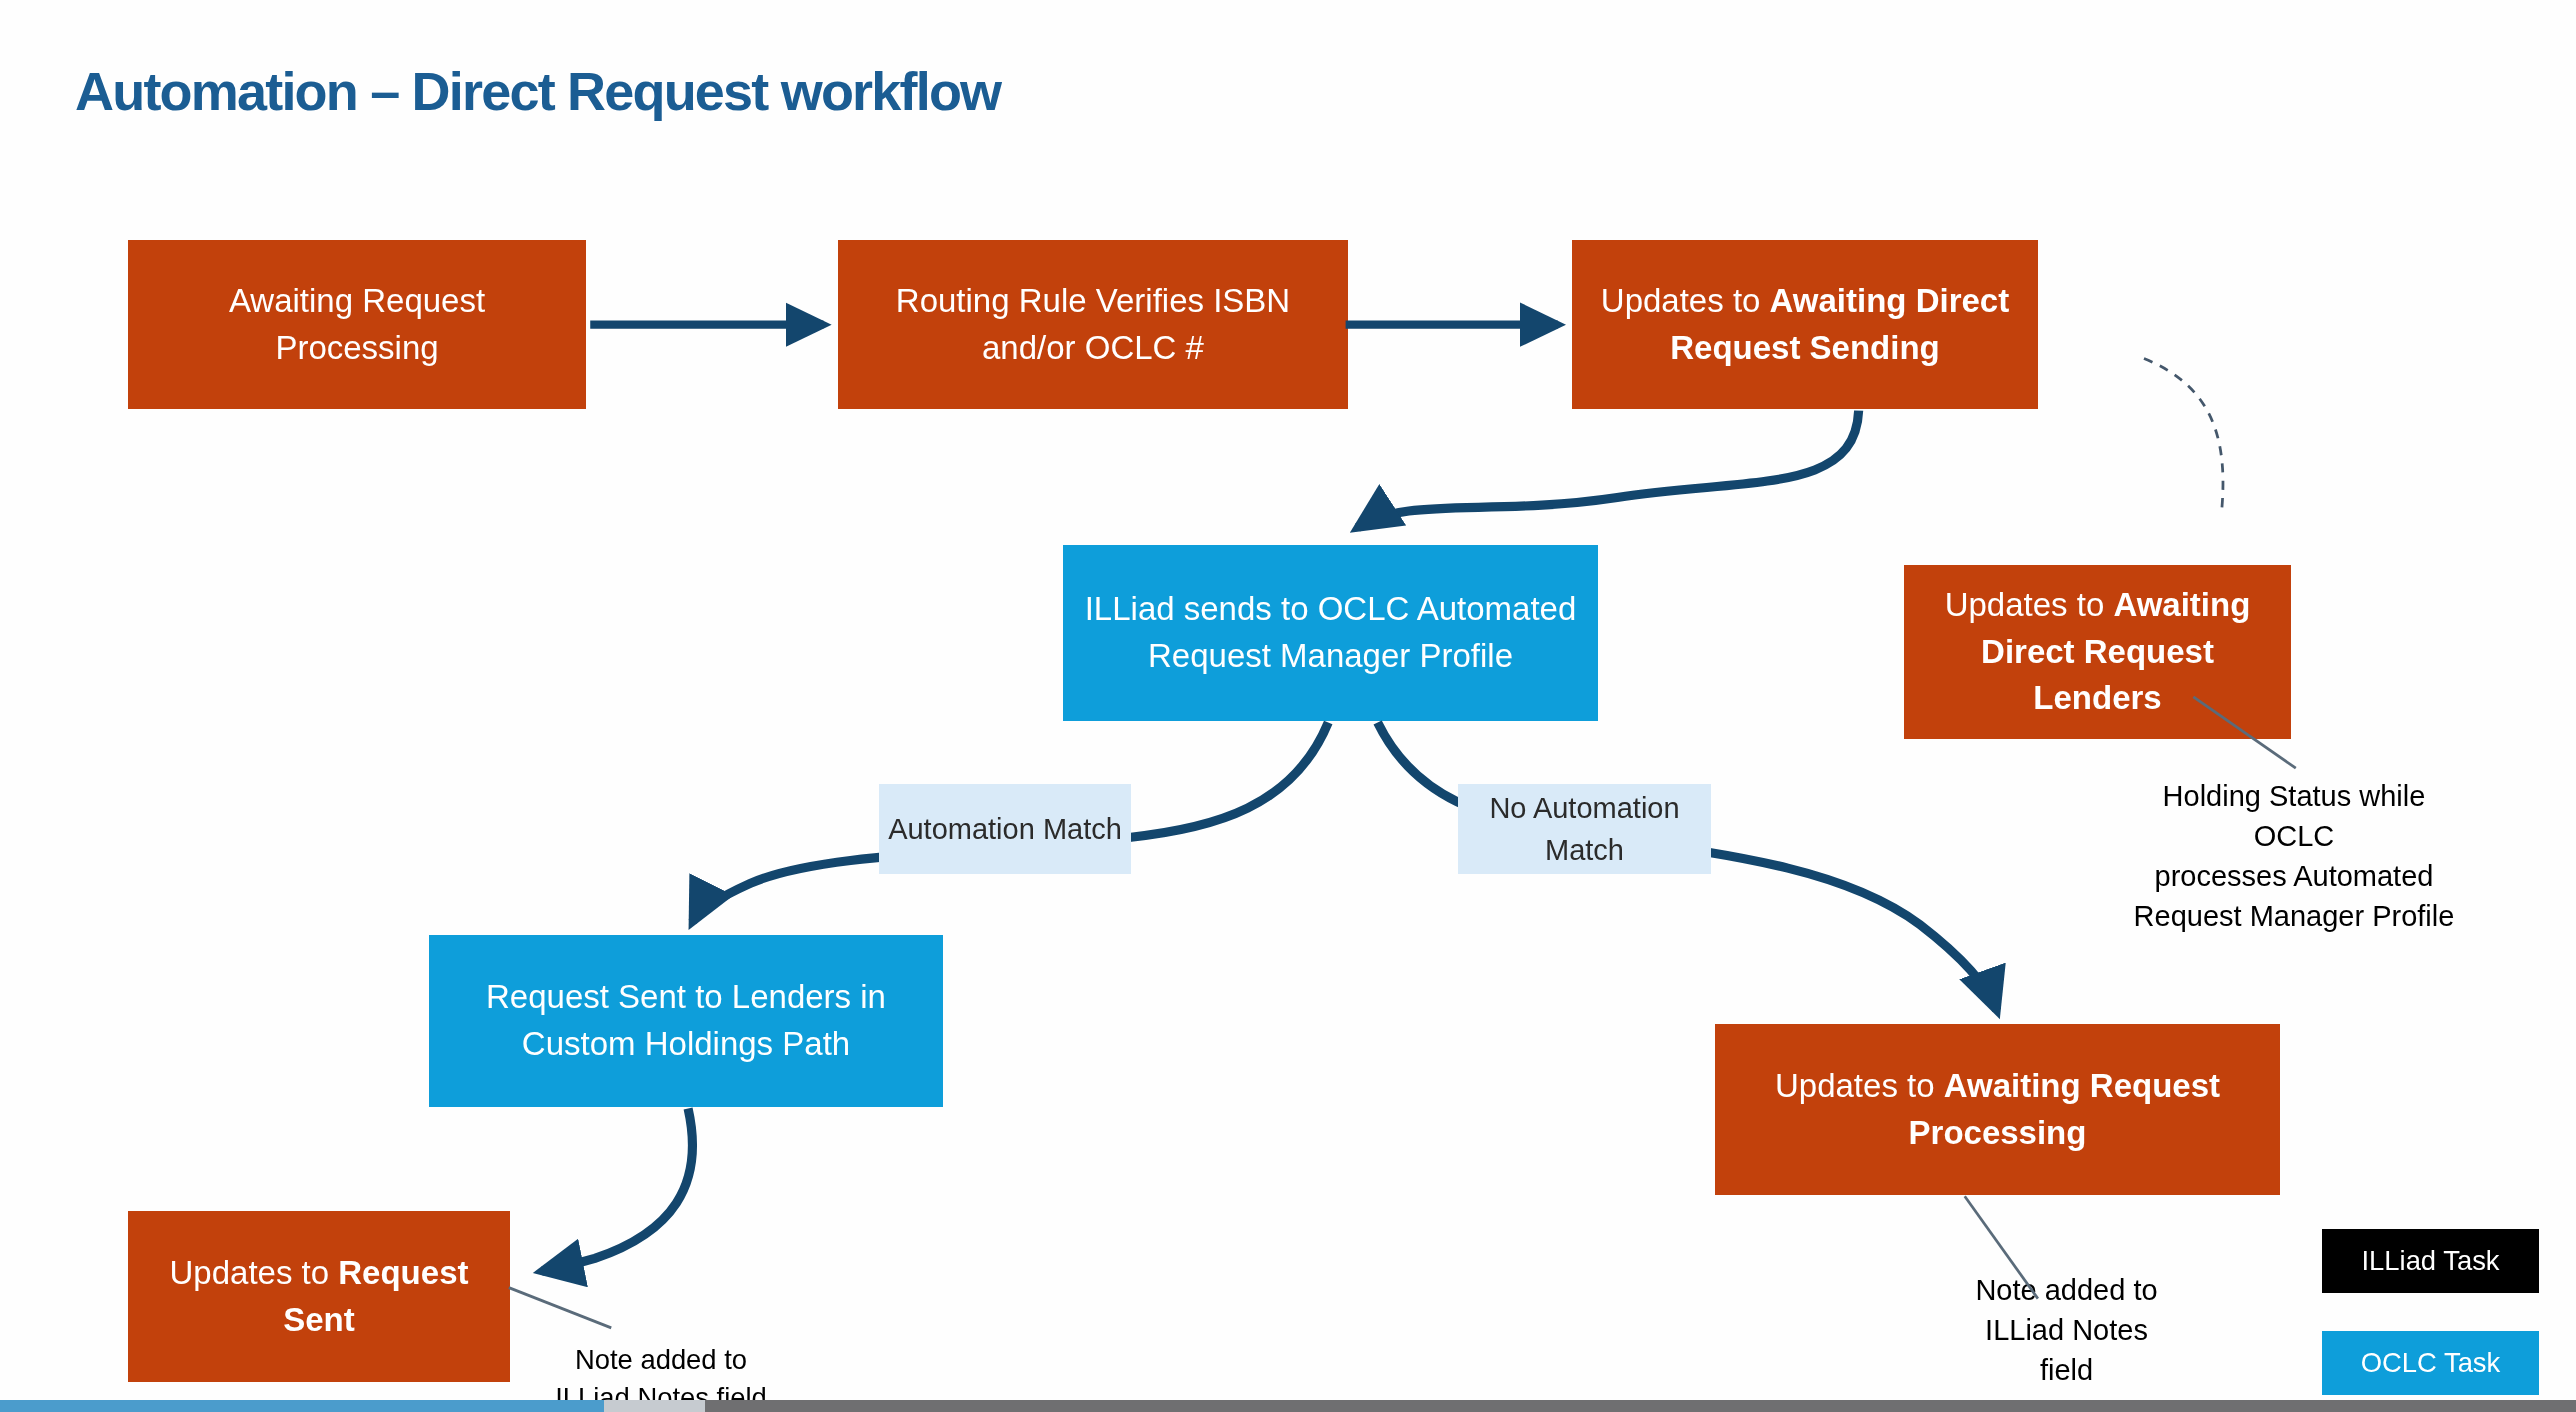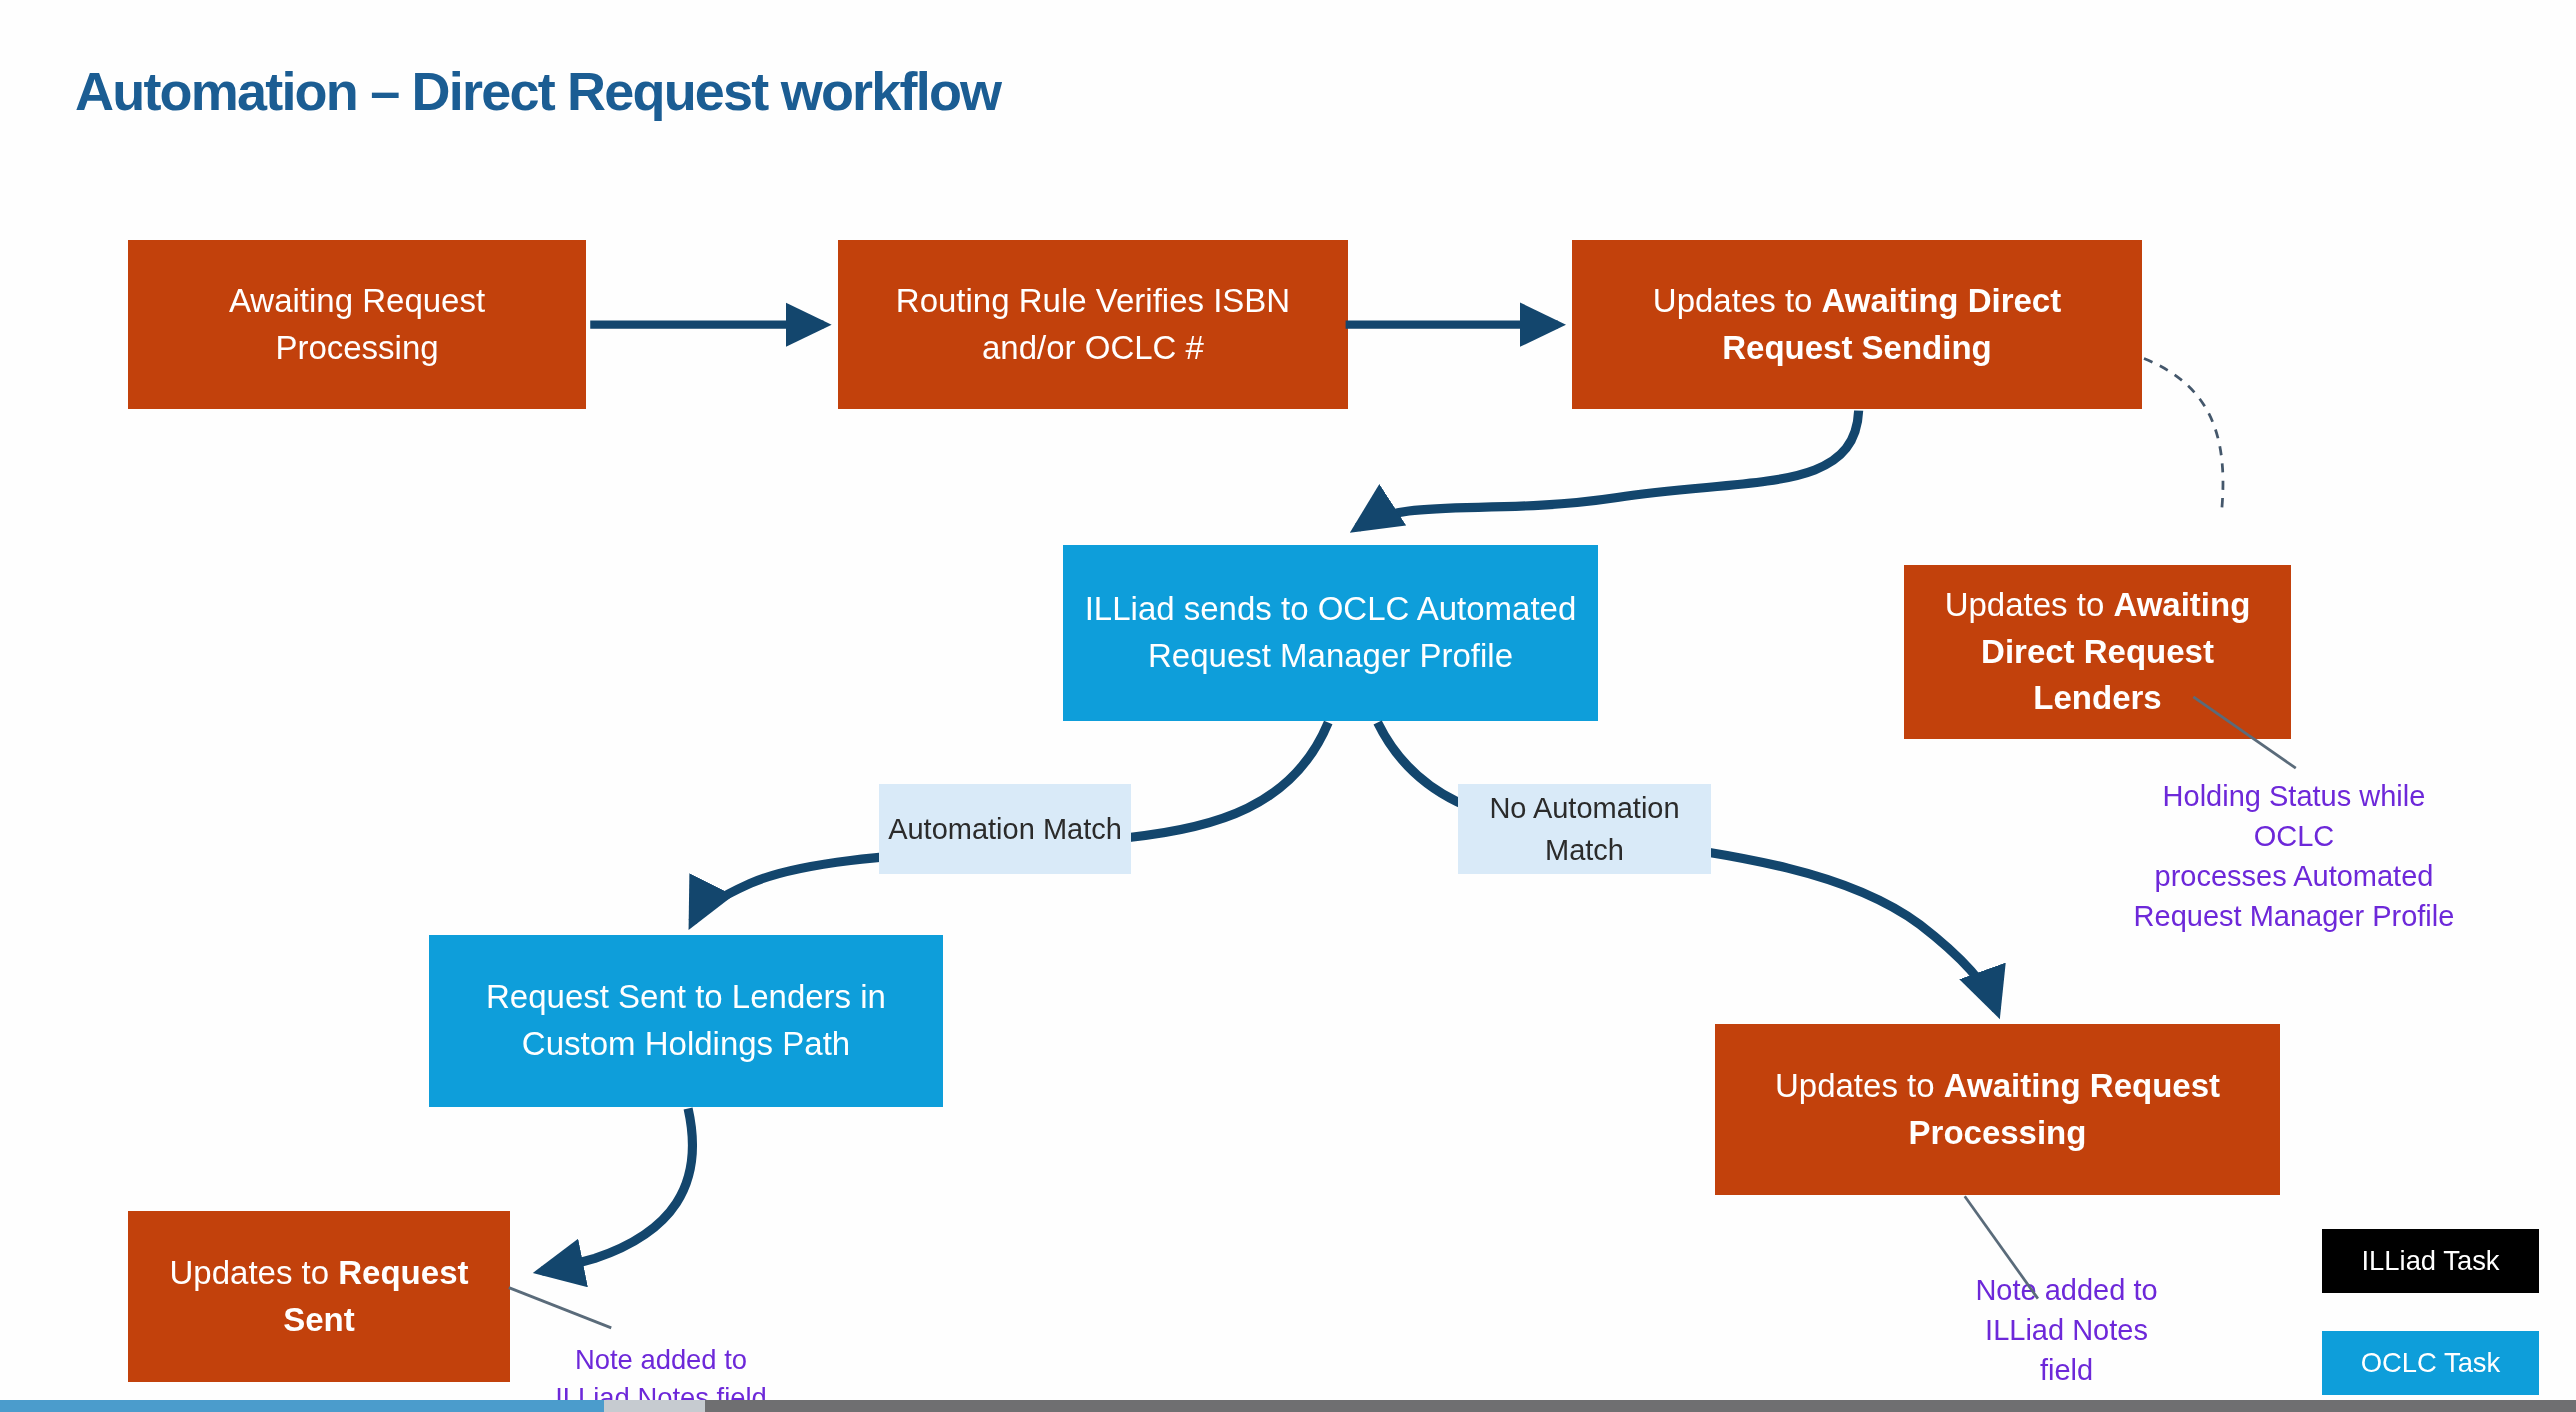--- a/index.html
+++ b/index.html
@@ -19,21 +19,21 @@
   }
   .node.illiad{background:#c2410c;}
   .node.oclc{background:#0E9EDA;}
   .node b{font-weight:bold;}
   .match-label{
     position:absolute;display:flex;align-items:center;justify-content:center;
     text-align:center;background:#D9EAF8;color:#2B2B2B;
     font-size:29px;line-height:1.45;box-sizing:border-box;z-index:4;
   }
   .annotation{
-    position:absolute;text-align:center;color:#6d28d9;
+    position:absolute;text-align:center;color:#000000;
     font-size:29px;line-height:1.38;z-index:2;
   }
   .legend-box{
     position:absolute;display:flex;align-items:center;justify-content:center;
     color:#ffffff;font-size:27.4px;box-sizing:border-box;
   }
   .legend-box.illiad{background:#000000;}
   .legend-box.oclc{background:#0E9EDA;}
   #connector-layer{position:absolute;left:0;top:0;z-index:3;}
   .node-layer-z{z-index:1;}
@@ -50,21 +50,21 @@
   <div class="page-title">Automation – Direct Request workflow</div>
 
   <div class="node illiad node-layer-z" style="left:128px;top:240px;width:458px;height:169px;">
     <span><span>Awaiting Request Processing</span><b></b></span>
   </div>
 
   <div class="node illiad node-layer-z" style="left:838px;top:240px;width:510px;height:169px;">
     <span><span>Routing Rule Verifies ISBN and/or OCLC #</span><b></b></span>
   </div>
 
-  <div class="node illiad node-layer-z" style="left:1572px;top:240px;width:570px;height:169px;">
+  <div class="node illiad node-layer-z" style="left:1572px;top:240px;width:466px;height:169px;">
     <span><span>Updates to </span><b>Awaiting Direct Request Sending</b></span>
   </div>
 
   <div class="node oclc node-layer-z" style="left:1063px;top:545px;width:535px;height:176px;">
     <span><span>ILLiad sends to OCLC Automated Request Manager Profile</span><b></b></span>
   </div>
 
   <div class="node illiad node-layer-z" style="left:1904px;top:518px;width:387px;height:174px;margin-top:47px;">
     <span><span>Updates to </span><b>Awaiting Direct Request Lenders</b></span>
   </div>

